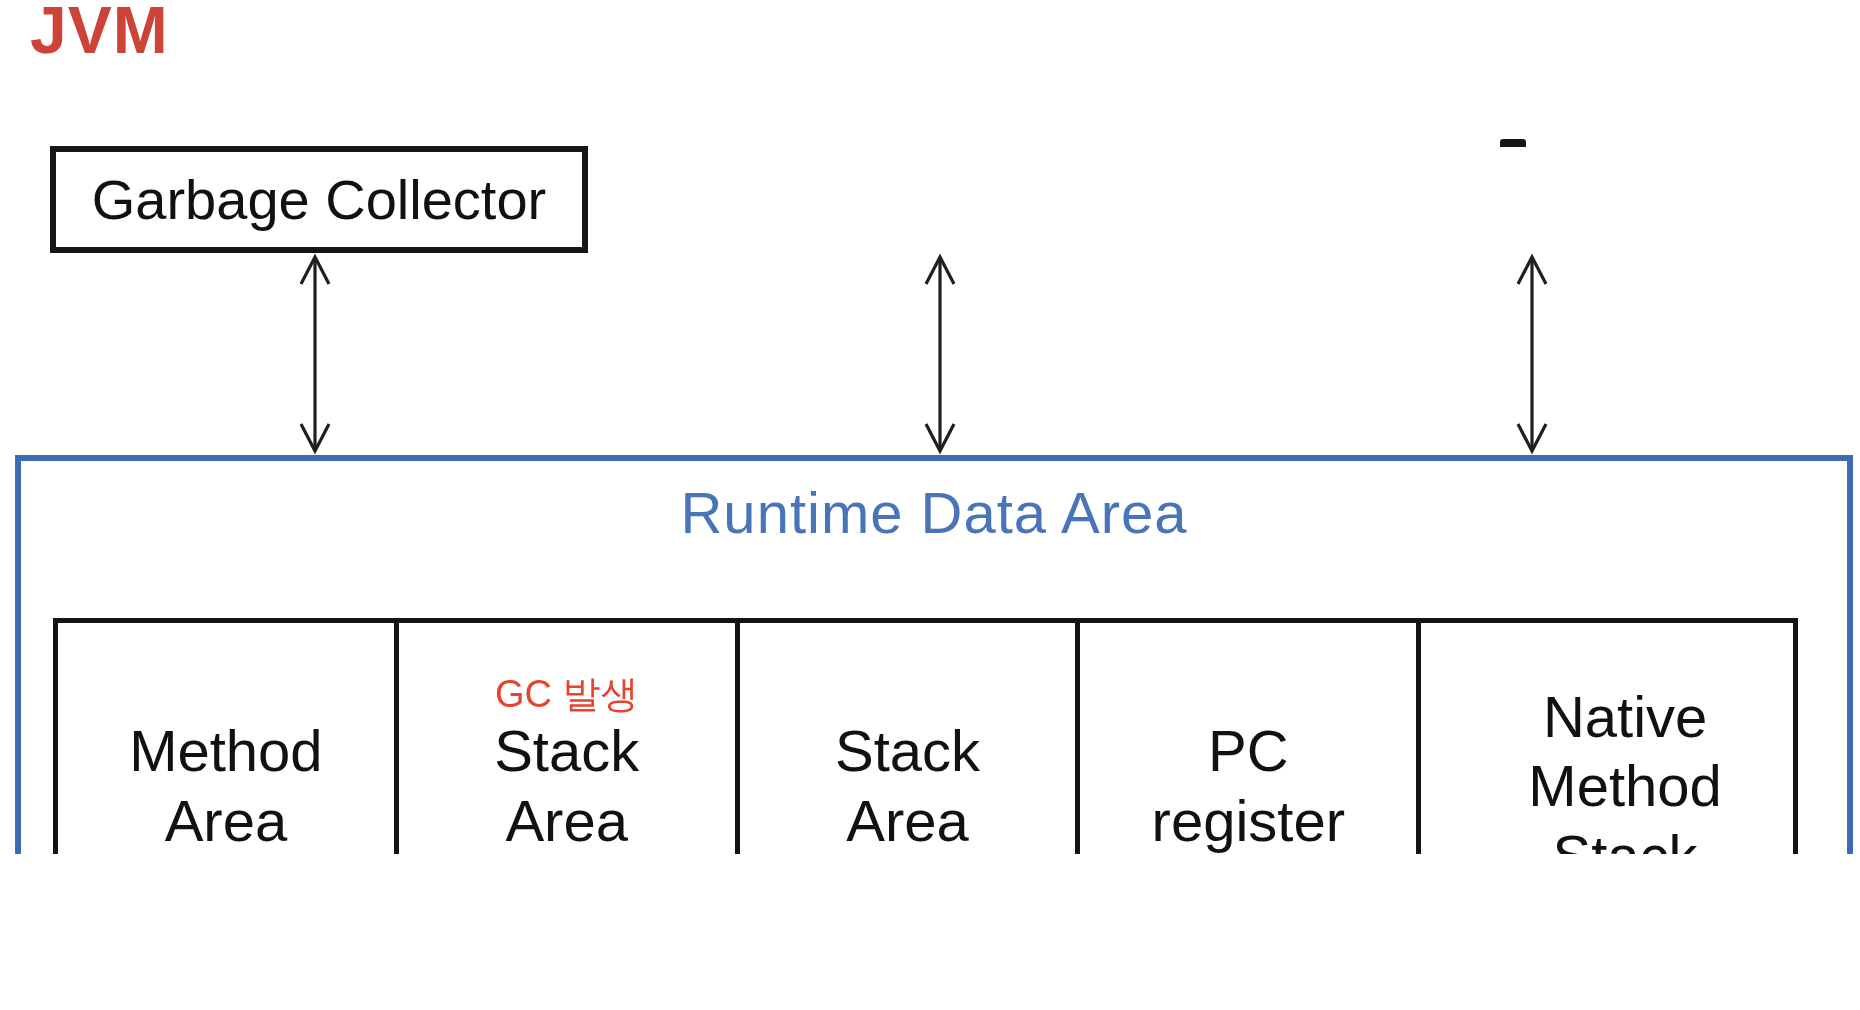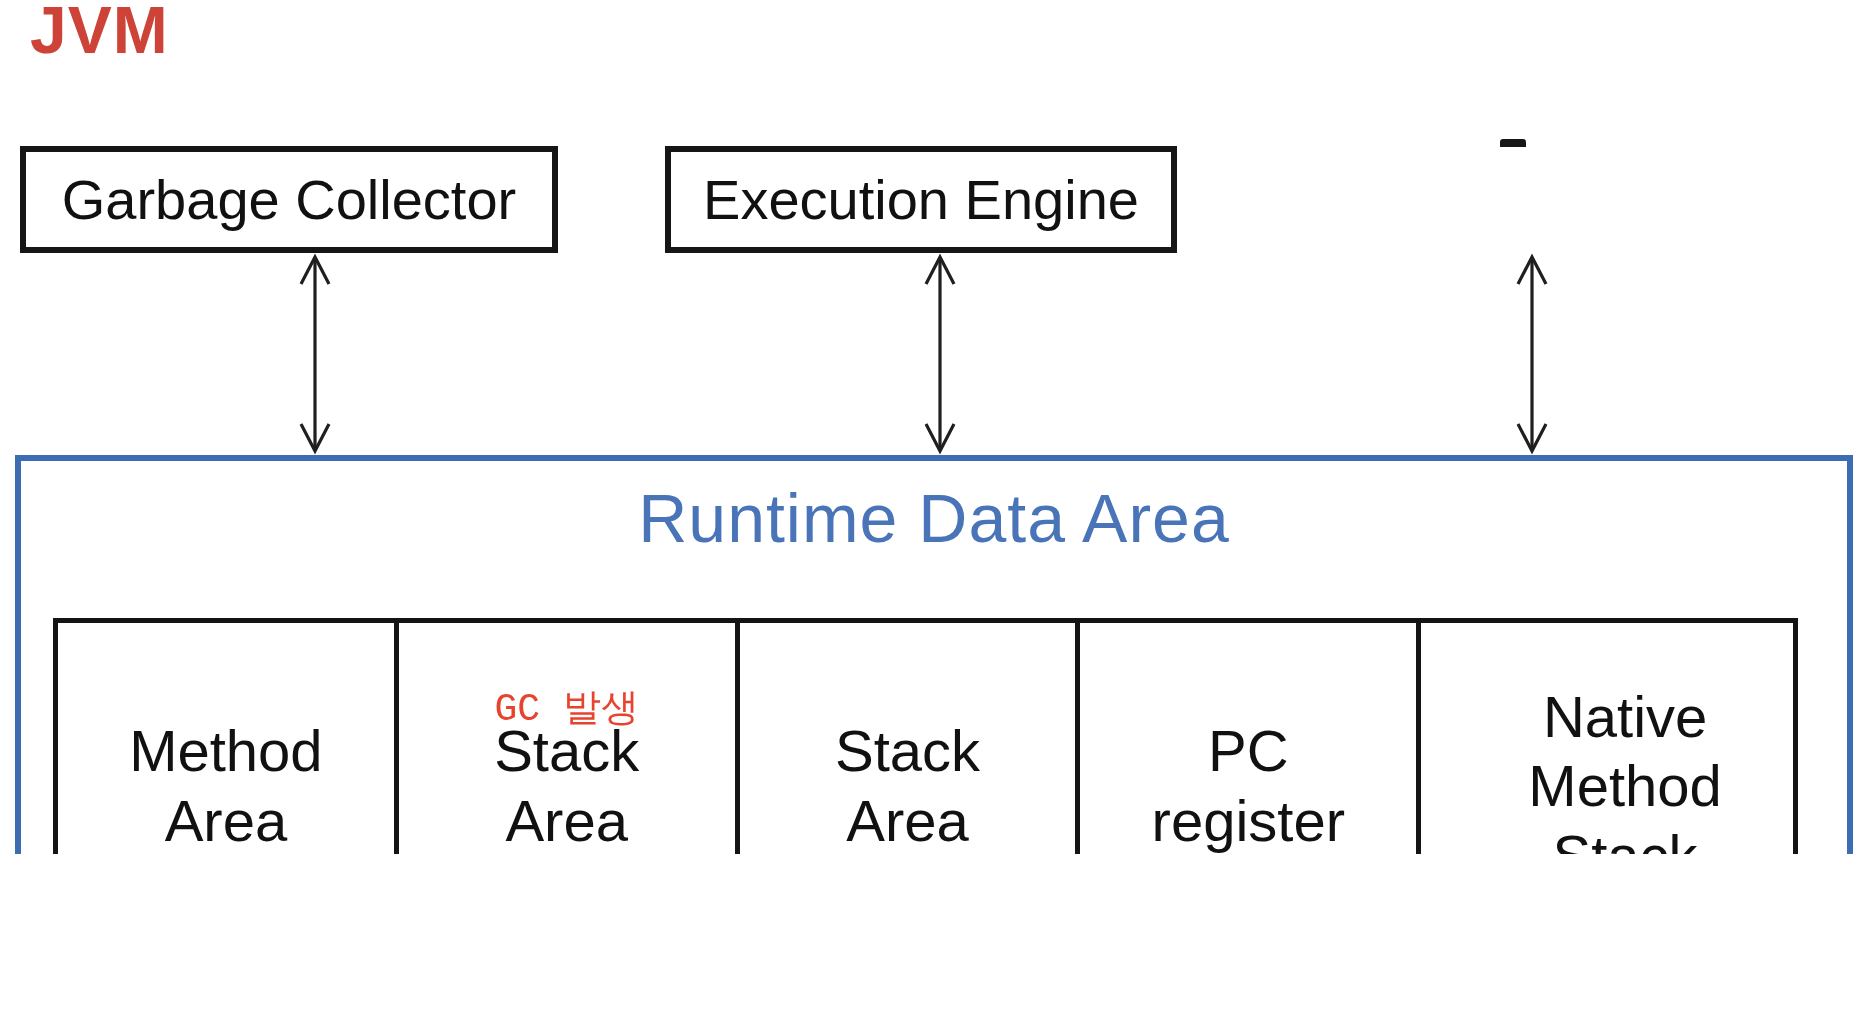--- a/index.html
+++ b/index.html
@@ -33,20 +33,21 @@
     height: 107px;
     background: #ffffff;
     border: 6px solid #161616;
     box-sizing: border-box;
     display: flex;
     align-items: center;
     justify-content: center;
     font-size: 56px;
     color: #111111;
     white-space: nowrap;
+    margin-left: 30px;
   }
   #box-gc { left: 20px;   width: 538px; }
   #box-ee { left: 665px;  width: 512px; }
   #box-cl { left: 1275px; width: 499px; top: 150px; height: 103px; }
 
   .cl-notch {
     position: absolute;
     left: 1500px;
     top: 139px;
     width: 26px;
@@ -74,21 +75,21 @@
     background: #ffffff;
     border: 6px solid #3e6cb3;
     box-sizing: border-box;
   }
   .runtime-title {
     position: absolute;
     left: 0;
     top: 18px;
     width: 100%;
     text-align: center;
-    font-size: 68px;
+    font-size: 58px;
     letter-spacing: 1px;
   }
 
   .cell-row {
     position: absolute;
     left: 53px;
     top: 618px;
     width: 1745px;
     height: 336px;
     display: flex;
@@ -109,43 +110,39 @@
   .cell:last-child { border-right: none; padding-left: 36px; }
   .cell-label {
     font-size: 58px;
     line-height: 1.2;
     color: #111111;
     text-align: center;
     white-space: pre-line;
   }
   .cell-annotation {
     position: absolute;
-    top: 68px;
+    top: 52px;
     left: 0;
     width: 100%;
     text-align: center;
     font-size: 38px;
     line-height: 1;
-    font-family: Liberation Mono, monospace;
   }
 </style>
 </head>
 <body>
 
 <div id="canvas">
 
   <div class="jvm-title" style="color: rgb(205, 67, 56);">JVM</div>
 
   <div class="top-box" id="box-gc">
     <span>Garbage Collector</span>
   </div>
 
-  <div class="top-box" id="box-ee">
-    <span>Execution Engine</span>
-  </div>
 
 
   <div class="cl-notch"></div>
 
   <svg id="arrow-layer" viewBox="0 0 1860 1010" xmlns="http://www.w3.org/2000/svg">
     <g stroke="#1f1f1f" stroke-width="3.2" fill="none">
       <line x1="315" y1="259" x2="315" y2="449"></line>
       <path d="M 301 284 L 315 257 L 329 284"></path>
       <path d="M 301 424 L 315 451 L 329 424"></path>
     </g>

